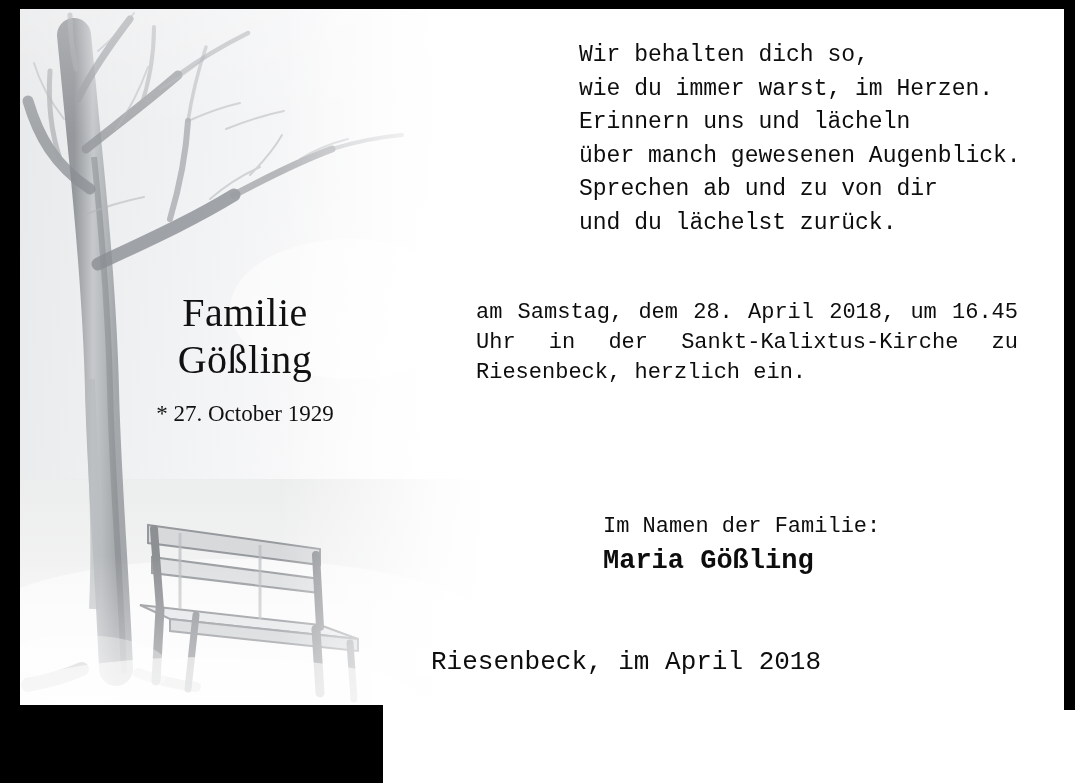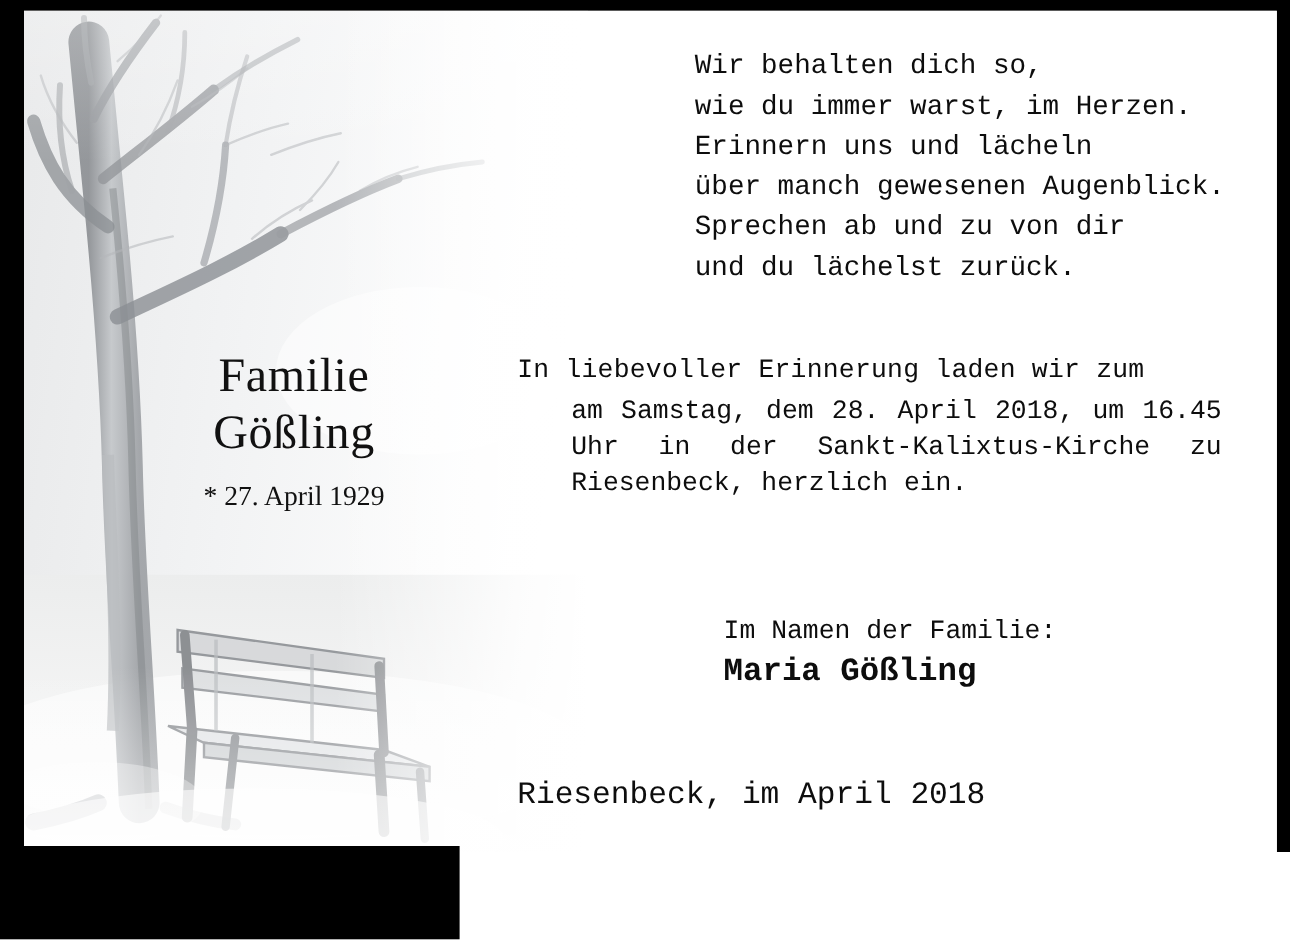--- a/index.html
+++ b/index.html
@@ -253,35 +253,34 @@
         <ellipse cx="190" cy="690" rx="210" ry="42" fill="#ffffff" opacity="0.6"></ellipse>
         <ellipse cx="60" cy="660" rx="90" ry="34" fill="#ffffff" opacity="0.35"></ellipse>
       </svg>
       <div class="art-fade"></div>
     </div>
 
     <div class="name-block">
       <div class="name-line">Familie</div>
       <div class="name-line">Gößling</div>
       <div class="dates">
-        <div>* 27. April 1929</div>
+        <div>* 27. October 1929</div>
       </div>
     </div>
 
     <div class="right-col">
 
       <div class="poem">Wir behalten dich so,
 wie du immer warst, im Herzen.
 Erinnern uns und lächeln
 über manch gewesenen Augenblick.
 Sprechen ab und zu von dir
 und du lächelst zurück.</div>
 
       <div class="invite">
-        <div class="invite-lead">In liebevoller Erinnerung laden wir zum</div>
         <div class="invite-body">am Samstag, dem 28. April 2018, um 16.45 Uhr in der Sankt-Kalixtus-Kirche zu Riesenbeck, herzlich ein.</div>
       </div>
 
       <div class="family">
         <div>Im Namen der Familie:</div>
         <div class="family-name">Maria Gößling</div>
       </div>
 
       <div class="place-date">Riesenbeck, im April 2018</div>
     </div>

